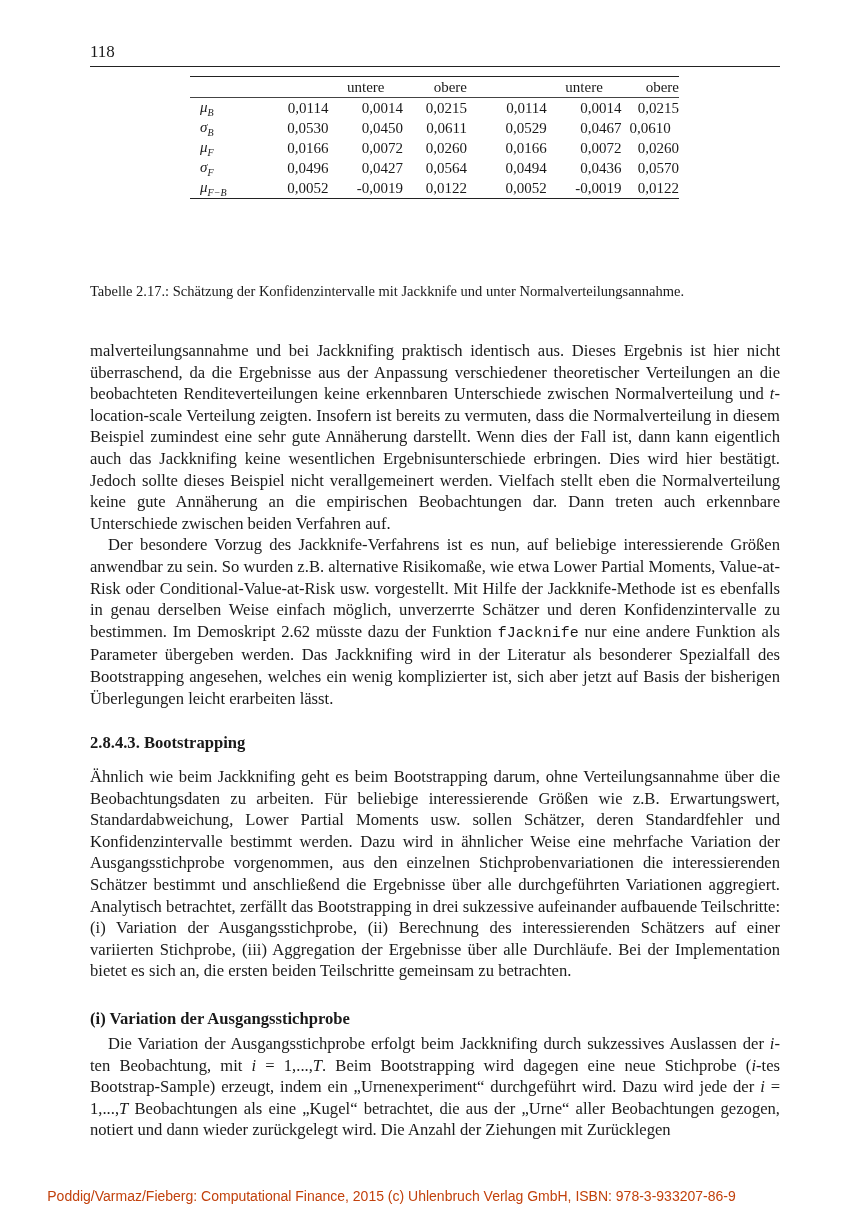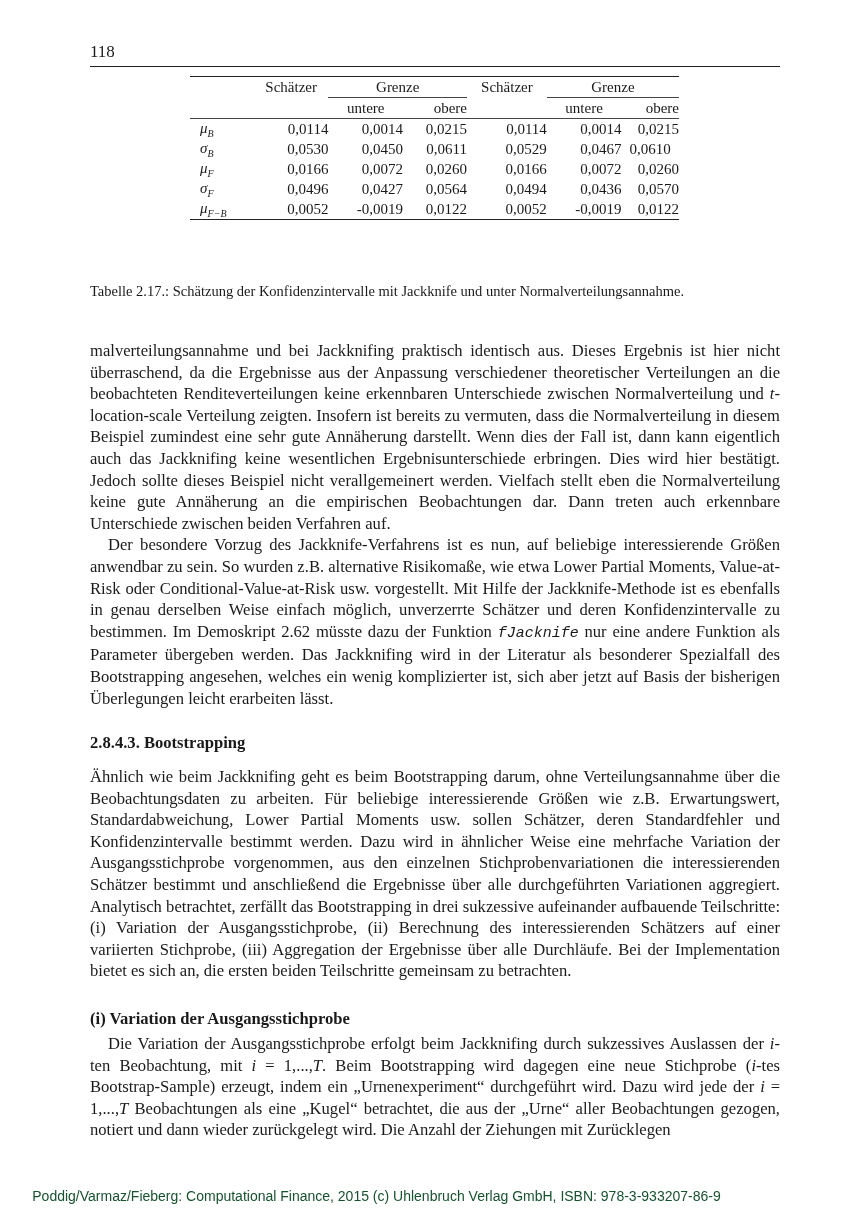--- a/index.html
+++ b/index.html
@@ -19,50 +19,43 @@
   .r { text-align:right; }
   .ul { border-bottom:1px solid #444; }
   .sym { font-style:italic; padding-left:10px !important; }
   .sym sub { font-size:10px; }
   .data1 td { padding-top:6px; }
   .caption { position:absolute; left:90px; top:283px; font-size:14.5px; }
   .body { position:absolute; left:90px; width:690px; font-size:16.6px; line-height:21.6px;
           text-align:justify; }
   .body p { margin:0; }
   .body p.ind { text-indent:18px; }
-  .mono { font-family:"Liberation Mono", monospace; font-size:15px;font-style:italic; }
+  .mono { font-family:"Liberation Mono", monospace; font-size:15px; }
   .h3 { position:absolute; left:90px; font-weight:bold; font-size:16.6px; }
-  .footer { position:absolute; left:0; width:753px; top:1188px; text-align:center;
-            font-family:"Liberation Sans", sans-serif; font-size:14px; color:#14532d; }
+  .footer { position:absolute; left:15px; width:753px; top:1188px; text-align:center;
+            font-family:"Liberation Sans", sans-serif; font-size:14px; color:#c2410c; }
 </style>
 </head>
 <body>
 
 <div class="header">
   <span class="pn">118</span>
 </div>
 
 <table class="tbl">
   <colgroup>
     <col style="width:60px">
       <col style="width:70px">
       <col style="width:70px">
       <col style="width:60px">
     <col style="width:75px">
       <col style="width:70px">
       <col style="width:54px">
   </colgroup>
   <tbody>
-  <tr class="r-sub">
-    <td></td>
-    <td class="c">Schätzer</td>
-    <td colspan="2" class="c ul">Grenze</td>
-    <td class="c">Schätzer</td>
-    <td colspan="2" class="c ul">Grenze</td>
-  </tr>
   <tr class="r-sub2">
     <td></td>
         <td></td>
     <td class="c">untere</td>
     <td class="r">obere</td>
     <td></td>
     <td class="c">untere</td>
     <td class="r">obere</td>
   </tr>
   </tbody>

